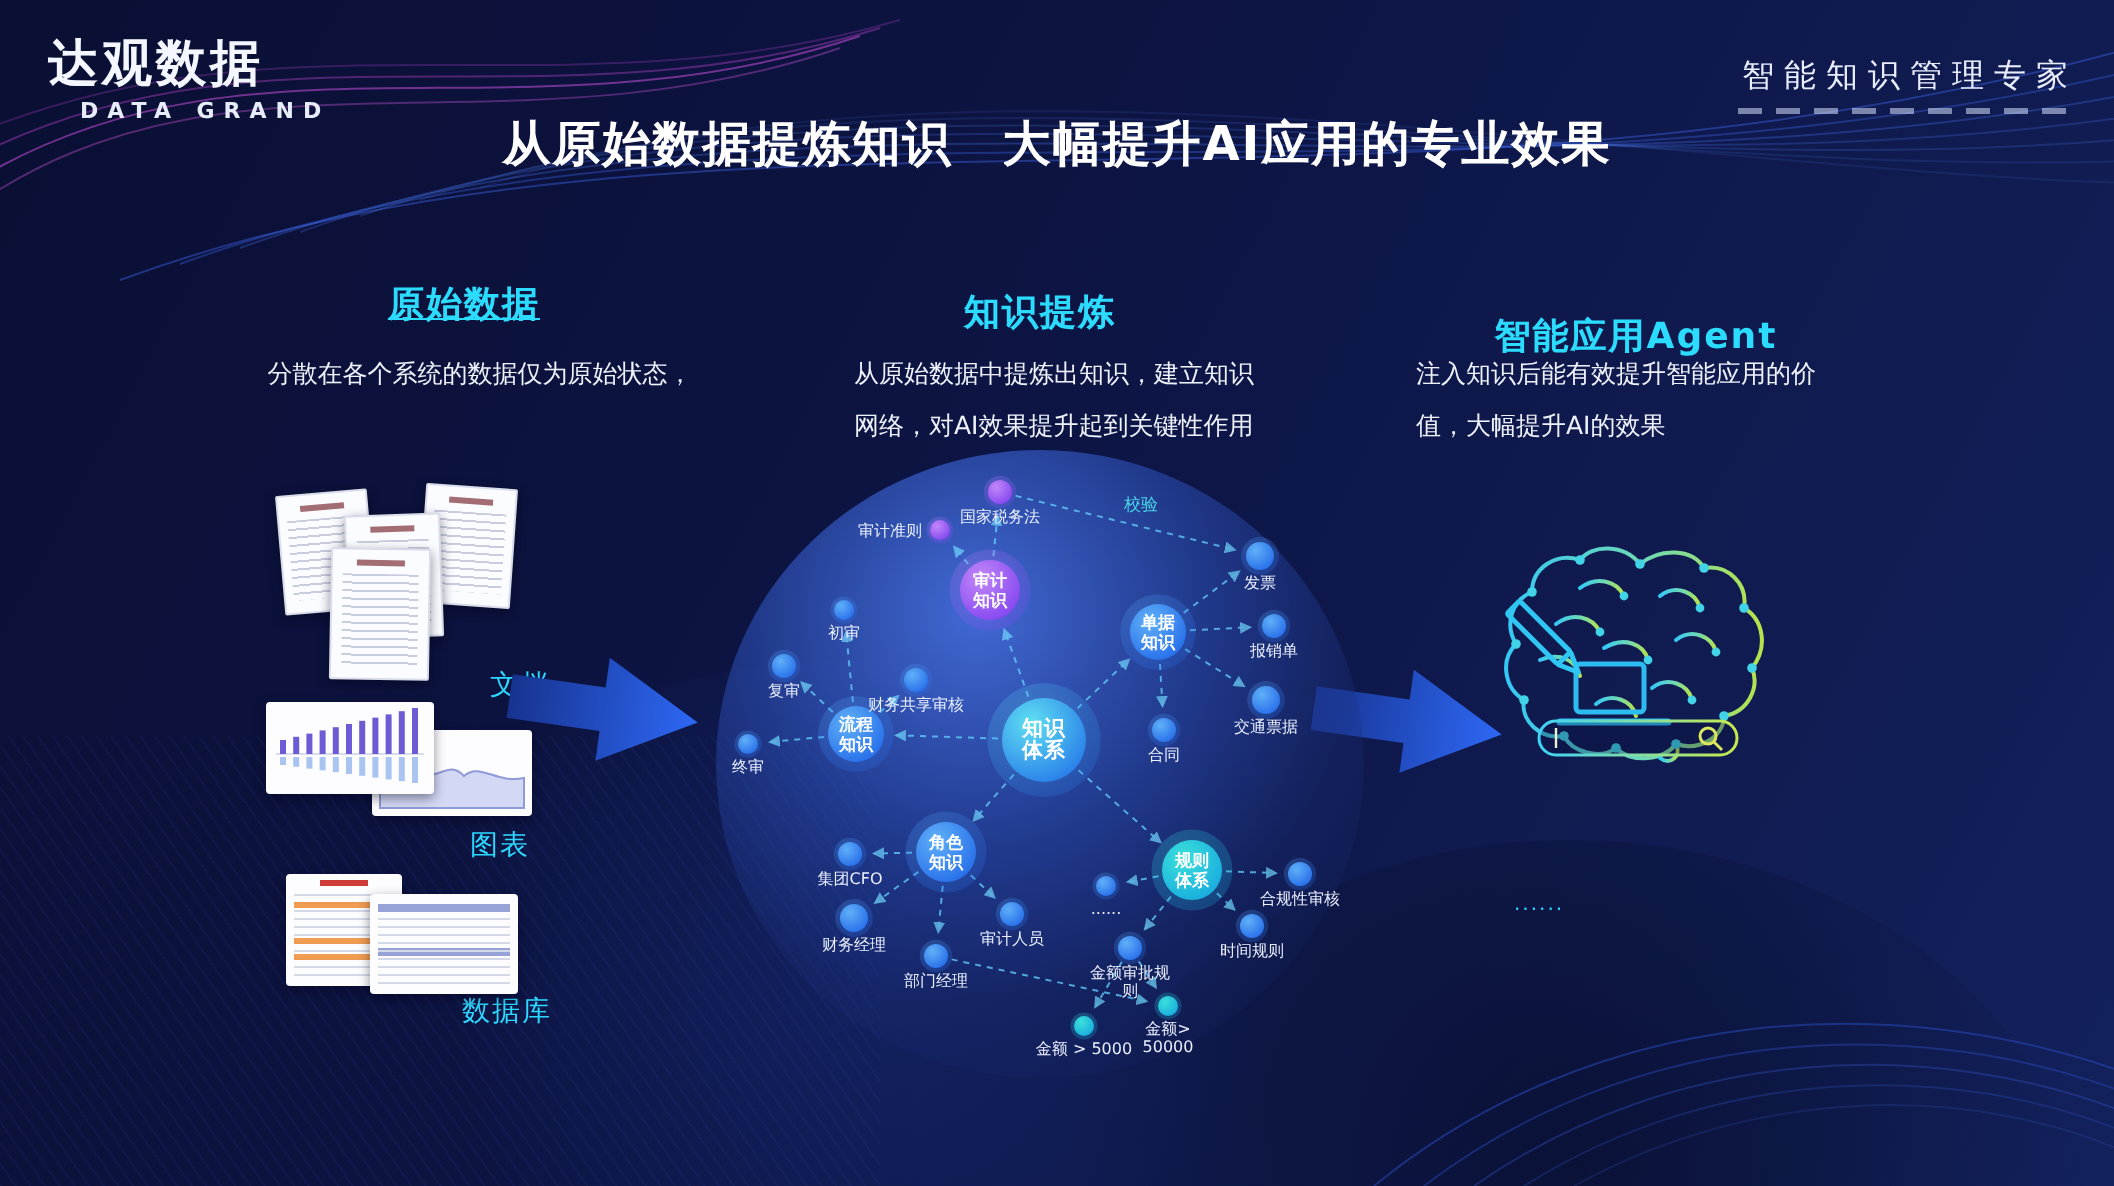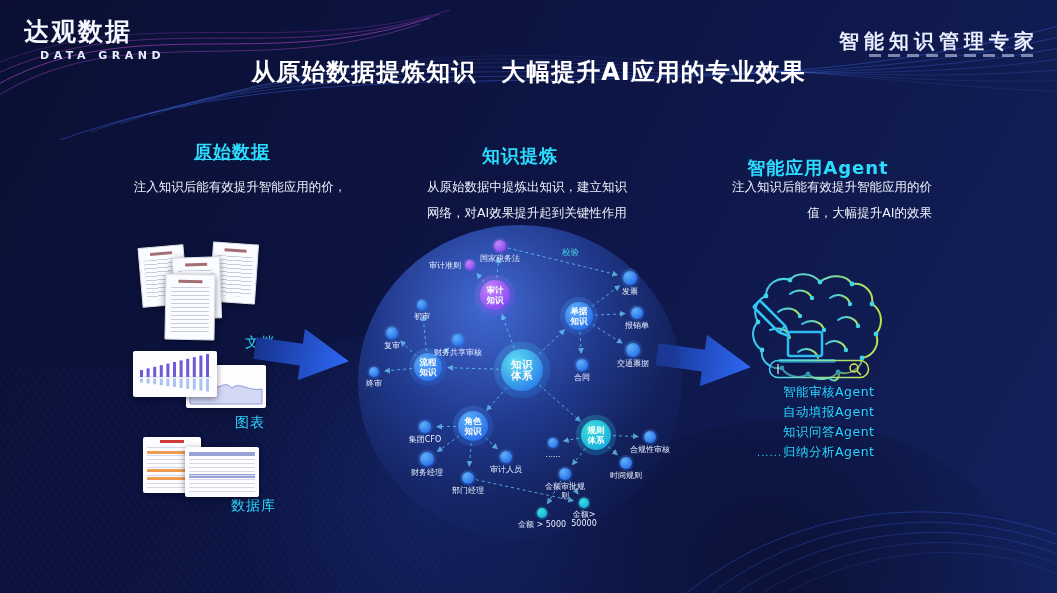--- a/index.html
+++ b/index.html
@@ -12,34 +12,34 @@
   .hatch{left:0;top:368px;width:440px;height:225px;opacity:.55;
     background:repeating-linear-gradient(55deg,rgba(86,120,255,.10) 0 1px,transparent 1px 6px);}
   .dark-orb{left:525px;top:420px;width:520px;height:420px;border-radius:50%;
     background:radial-gradient(circle at 50% 38%,rgba(5,9,32,.55),rgba(5,9,32,0) 70%);}
   .glow{left:180px;top:330px;width:500px;height:320px;border-radius:50%;
     background:radial-gradient(circle,rgba(42,86,210,.18),rgba(42,86,210,0) 70%);}
   
   .logo{left:24px;top:18px;line-height:1.1;}
   .logo-cn{font-size:25px;font-weight:bold;letter-spacing:2px;color:#f4f7ff;}
   .logo-en{font-size:11px;letter-spacing:4.5px;color:#e7ecfb;margin-top:4px;font-weight:bold;margin-left:16px;}
-  .tagline{right:18px;top:28px;font-size:20px;letter-spacing:5px;color:#e9eeff;font-weight:bold;}
+  .tagline{right:18px;top:28px;font-size:16px;letter-spacing:5px;color:#e9eeff;font-weight:normal;}
   .tagline-dash{right:18px;top:54px;width:170px;height:3px;
     background:repeating-linear-gradient(to right,rgba(214,224,252,.55) 0 12px,transparent 12px 19px);}
   .main-title{left:0;top:56px;width:100%;text-align:center;font-size:24px;font-weight:bold;
     letter-spacing:1px;color:#ffffff;}
   
   .col-head{font-size:18px;font-weight:bold;color:#2bdcff;letter-spacing:1px;text-align:center;}
   .col-desc{font-size:12.5px;line-height:26px;color:#eef2fc;}
   .head1{left:107px;top:140px;width:250px;text-decoration:underline;}
   .head2{left:420px;top:144px;width:200px;}
   .head3{left:718px;top:156px;width:200px;}
   .desc1{left:100px;top:174px;width:280px;text-align:center;}
   .desc2{left:427px;top:174px;width:210px;text-align:left;}
-  .desc3{left:708px;top:174px;width:224px;text-align:right;}
+  .desc3{left:708px;top:174px;width:224px;text-align:left;}
   
   .doc-page{position:absolute;background:#fbfcff;border:1px solid #d9dde9;border-radius:1px;
     box-shadow:0 2px 6px rgba(0,0,22,.45);}
   .doc-page::before{content:"";position:absolute;left:26%;right:26%;top:5px;height:2.5px;background:#8c4a50;opacity:.8;}
   .doc-page::after{content:"";position:absolute;left:10%;right:10%;top:12px;bottom:6px;
     background:repeating-linear-gradient(to bottom,#c7cdde 0 1px,transparent 1px 4px);}
   .card{position:absolute;background:#fdfdff;border-radius:2px;box-shadow:0 2px 6px rgba(0,0,25,.45);}
   .db-strip{position:absolute;left:4px;right:4px;height:3px;background:#f0923f;opacity:.9;}
   .db-hdr{position:absolute;left:4px;right:4px;height:4px;background:#97a3d6;}
   .db-lines{position:absolute;left:4px;right:4px;top:10px;bottom:4px;
@@ -95,21 +95,21 @@
   <div class="abs logo">
     <div class="logo-cn">达观数据</div>
     <div class="logo-en">DATA GRAND</div>
   </div>
   <div class="abs tagline">智能知识管理专家</div>
   <div class="abs tagline-dash"></div>
   <div class="abs main-title">从原始数据提炼知识　大幅提升AI应用的专业效果</div>
 
   <div class="abs col-head head1">原始数据</div>
   <div class="abs col-desc desc1">
-    <div>注入知识后能有效提升智能应用的价，</div>
+    <div>分散在各个系统的数据仅为原始状态，</div>
   </div>
   <div class="abs col-head head2">知识提炼</div>
   <div class="abs col-desc desc2">
     <div>从原始数据中提炼出知识，建立知识</div>
     <div>网络，对AI效果提升起到关键性作用</div>
   </div>
   <div class="abs col-head head3">智能应用Agent</div>
   <div class="abs col-desc desc3">
     <div>注入知识后能有效提升智能应用的价</div>
     <div>值，大幅提升AI的效果</div>
@@ -371,21 +371,15 @@
       </linearGradient>
     </defs>
     <rect x="1.5" y="1.5" width="99" height="17" rx="8.5" fill="rgba(10,18,60,.3)" stroke="url(#pillG)" stroke-width="1.5"></rect>
     <line x1="10" y1="5" x2="10" y2="15" stroke="#e8f2d0" stroke-width="1.2"></line>
     <g fill="none" stroke="#dbe85e" stroke-width="1.5">
       <circle cx="86" cy="9" r="4"></circle>
       <line x1="89" y1="12" x2="93" y2="16"></line>
     </g>
   </svg>
 
-  <div class="abs agent-list">
-    <div class="agent-item">智能审核Agent</div>
-    <div class="agent-item">自动填报Agent</div>
-    <div class="agent-item">知识问答Agent</div>
-    <div class="agent-item">归纳分析Agent</div>
-  </div>
   <div class="abs more-dots">......</div>
 
 </div>
 
 </body></html>

